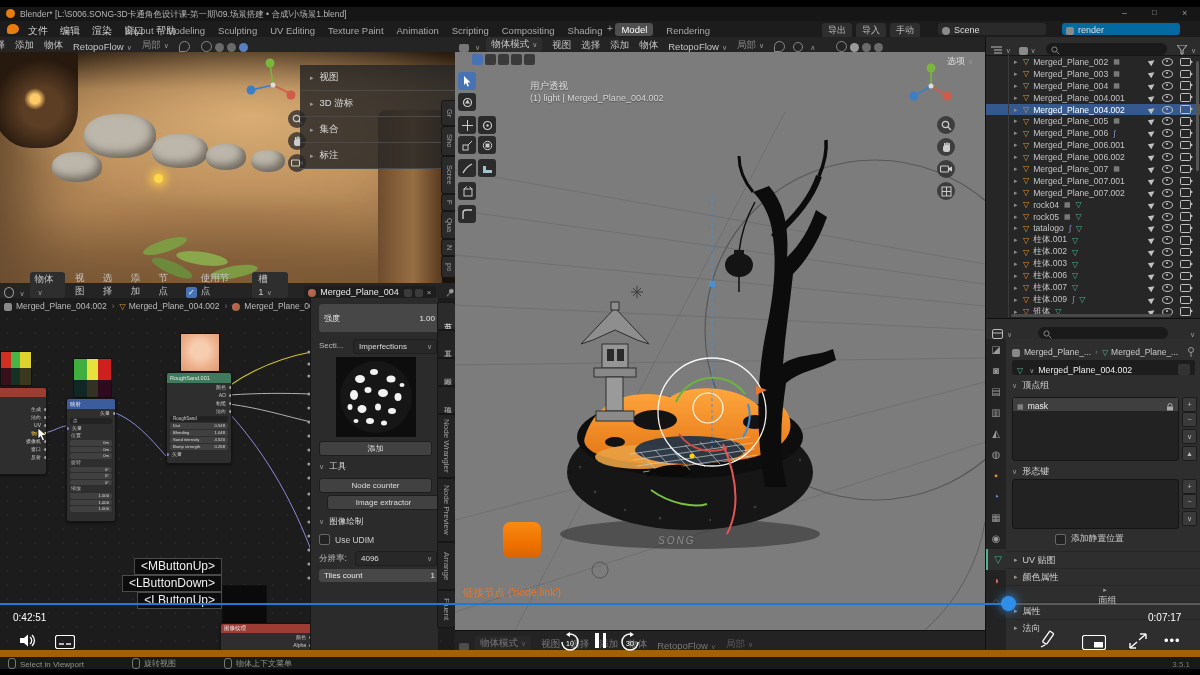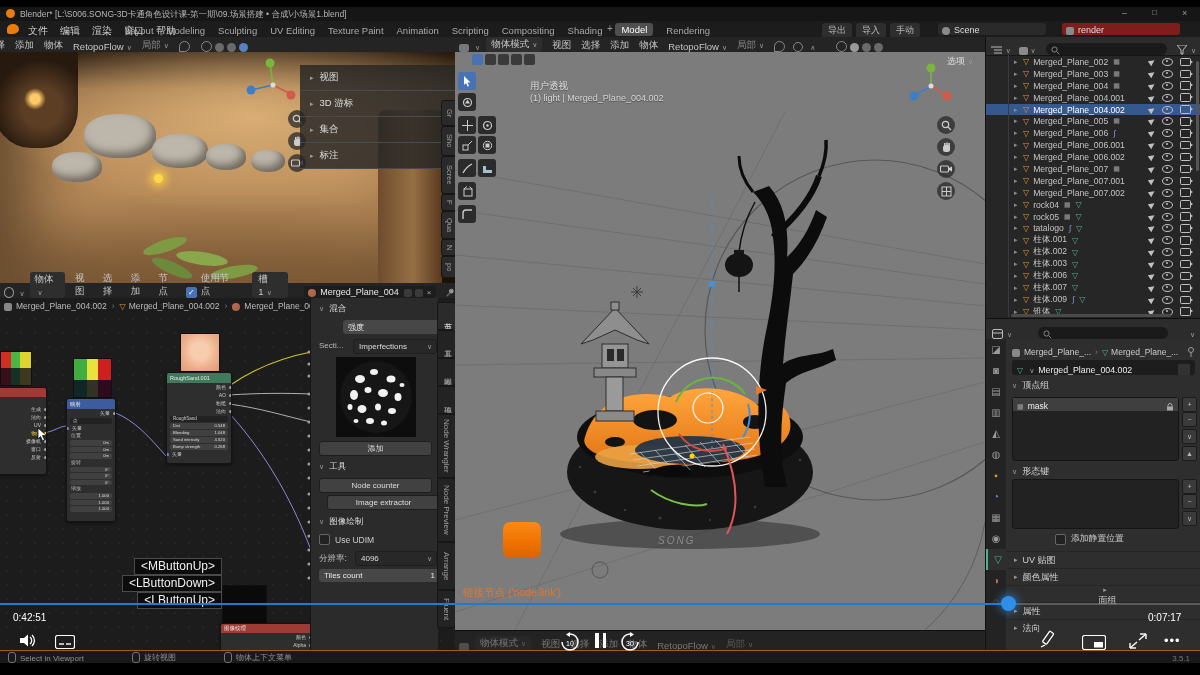--- a/index.html
+++ b/index.html
@@ -69,21 +69,21 @@
         writing-mode:vertical-rl;font-size:8px;color:#9f9f9f;display:flex;align-items:center;justify-content:center;overflow:hidden;}
   .vtab.sel{background:#2b2b2b;color:#ddd;}
   .ltab{position:absolute;left:441px;width:14px;background:#2a2a2a;border:1px solid #161616;border-radius:3px 0 0 3px;
         writing-mode:vertical-rl;font-size:7.5px;color:#9f9f9f;display:flex;align-items:center;justify-content:center;overflow:hidden;}
   
   .chk{display:inline-block;width:9px;height:9px;border:1px solid #666;background:#222;border-radius:2px;vertical-align:middle;}
   .chk.on{background:#4772b3;border-color:#4772b3;color:#fff;font-size:8px;line-height:9px;text-align:center;}
   .key-overlay{position:absolute;right:978px;background:rgba(0,0,0,.55);border:1px solid #4a4a4a;color:#f0f0f0;
       font-size:12px;padding:0 6px;height:15px;line-height:15px;}
   .vc{color:#fff;}
-  #statusbar{left:0;top:650px;width:1200px;height:12px;background:#191919;border-top:1px solid #a16207;}
+  #statusbar{left:0;top:650px;width:1200px;height:12px;background:#191919;border-top:7px solid #a16207;}
   .mouse-ic{display:inline-block;width:6px;height:9px;border:1px solid #777;border-radius:3px;margin-right:4px;vertical-align:-2px;}
   .panel-row{height:25px;background:rgba(38,38,38,.82);display:flex;align-items:center;color:#ddd;font-size:9.5px;
      border-bottom:1px solid #4a4a4a;padding-left:10px;}
   .nav-circle{position:absolute;width:18px;height:18px;border-radius:50%;background:rgba(40,40,40,.75);display:flex;align-items:center;justify-content:center;}
   .leafy{position:absolute;background:#7e9a43;border-radius:50%;}
   .rocky{position:absolute;background:#bdb7ab;border-radius:45%;box-shadow:inset -4px -5px 8px rgba(60,50,40,.6);}
 </style>
 </head>
 <body>
 <div id="root">
@@ -123,21 +123,21 @@
   <div class="t" style="left:607px;top:2px;color:#999;font-size:10px;">+</div>
   <div class="t row" style="left:822px;top:2px;">
     <span class="topbtn">导出</span>
     <span class="topbtn">导入</span>
     <span class="topbtn">手动</span>
   </div>
   <div class="t row" style="left:938px;top:2px;width:100px;height:12px;background:#2a2a2a;border-radius:3px;padding:0 4px;">
     <span style="width:8px;height:8px;border-radius:50%;background:#8a8a8a;margin-right:4px;"></span>
     <span style="font-size:9px;color:#ddd;">Scene</span>
   </div>
-  <div class="t row" style="left:1062px;top:2px;width:110px;height:12px;background:#7f1d1d;border-radius:3px;padding:0 4px;">
+  <div class="t row" style="left:1062px;top:2px;width:110px;height:12px;background:#0369a1;border-radius:3px;padding:0 4px;">
     <span style="width:8px;height:8px;background:#8a8a8a;border-radius:2px;margin-right:4px;"></span>
     <span style="font-size:9px;color:#ddd;">render</span>
   </div>
 </div>
 
 <div class="abs hdr" style="left:0;top:37px;width:455px;height:15px;overflow:hidden;">
   <div class="row" style="margin-left:-14px;height:15px;">
     <span class="hmi">选择</span>
     <span class="hmi">添加</span>
     <span class="hmi">物体</span>
@@ -432,21 +432,21 @@
         </div>
   </div>
 
   <svg class="abs" style="left:37px;top:130px;z-index:40;" width="12" height="14">
     <polygon points="1,0 1,11 3.5,8.5 5.5,13 7.5,12 5.5,7.5 9.5,7.5" fill="#fff" stroke="#000" stroke-width="0.7"></polygon>
   </svg>
 </div>
 
 <div class="abs" id="npanel">
   <div class="t" style="left:8px;top:5px;color:#ddd;"><span class="p-arrow">∨</span><span>混合</span></div>
-  <div class="np-slider" style="left:8px;top:22px;width:111px;height:14px;margin-left:24px;">
+  <div class="np-slider" style="left:8px;top:6px;width:111px;height:28px;">
     <span>强度</span>
         <span>1.00</span>
   </div>
   <div class="t" style="left:8px;top:43px;font-size:8px;color:#bbb;">Secti...</div>
   <div class="np-btn" style="left:42px;top:41px;width:77px;height:13px;background:#282828;justify-content:flex-start;padding-left:5px;">
     <span>Imperfections</span>
         <span class="dd" style="margin-left:auto;margin-right:4px;">∨</span>
   </div>
 
   <svg class="abs" style="left:25px;top:59px;" width="80" height="80">

